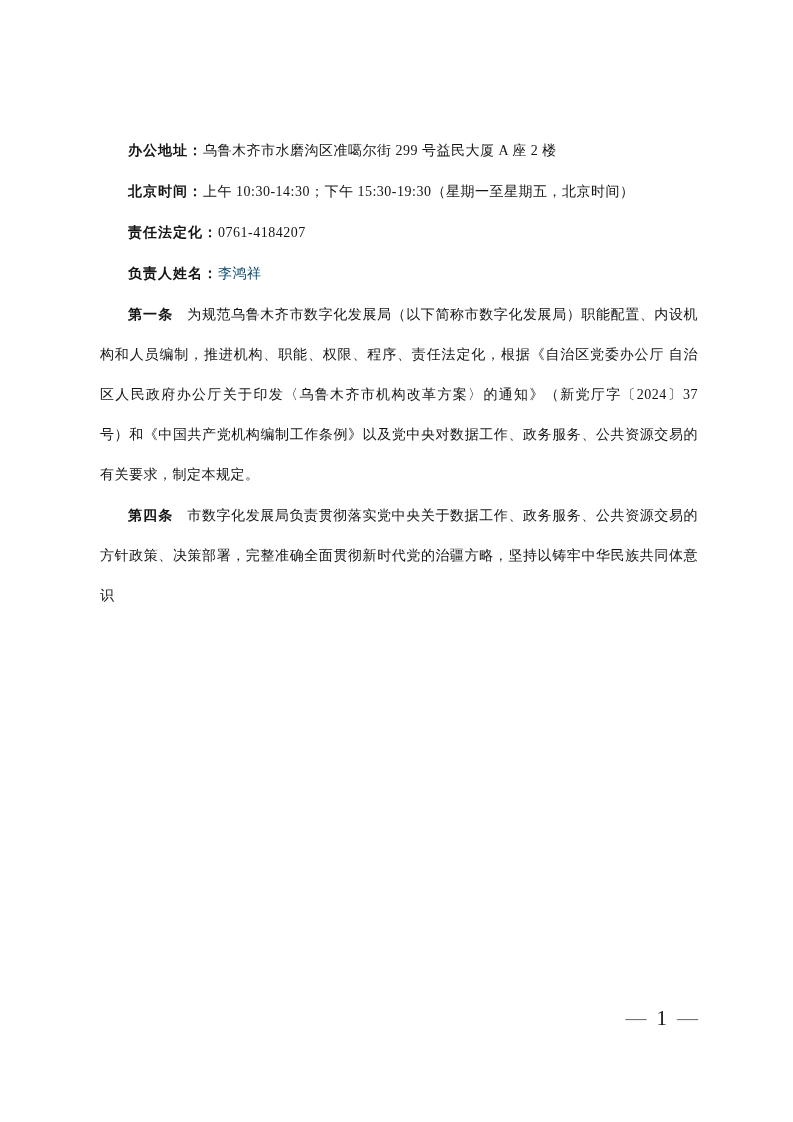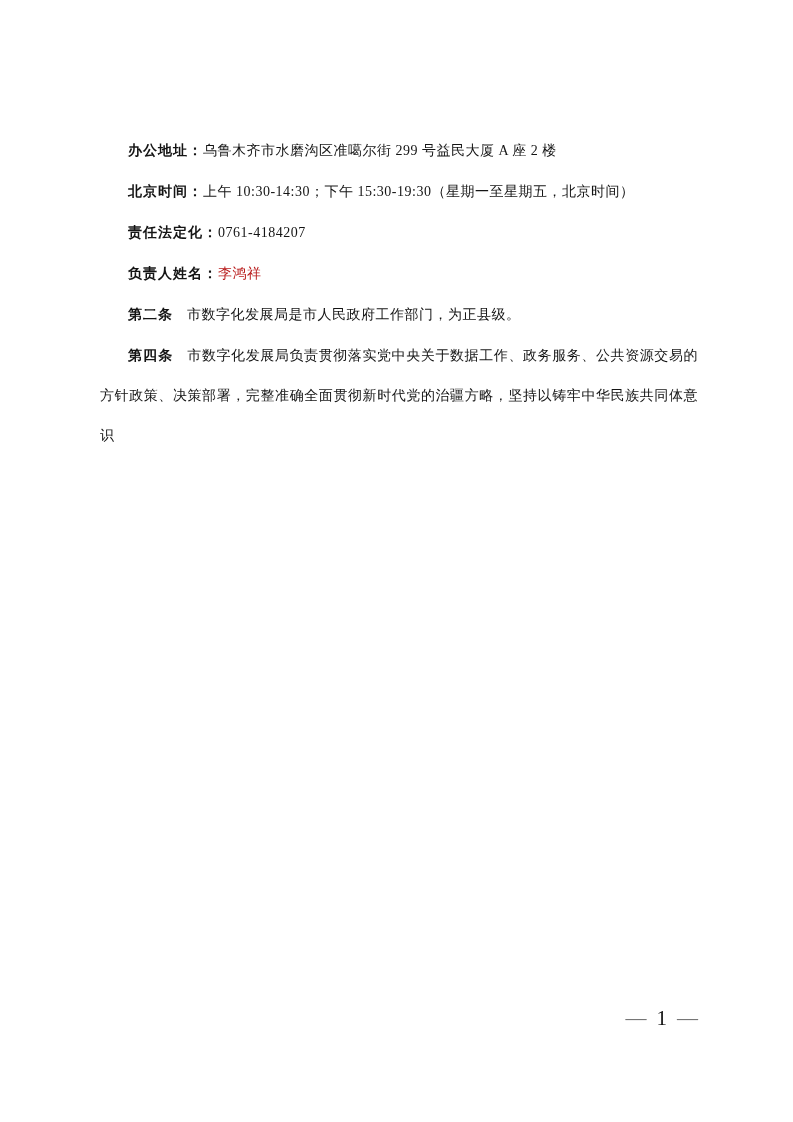--- a/index.html
+++ b/index.html
@@ -39,21 +39,21 @@
   .article-num {
     font-weight: 700;
     font-family: "Liberation Sans", "DejaVu Sans", sans-serif;
     margin-right: 1em;
     letter-spacing: 1px;
   }
   .value-text {
     font-weight: 400;
   }
   .kai-name {
-    color: #b91c1c;
+    color: #0c4a6e;
   }
   .section-heading {
     font-weight: 700;
     font-family: "Liberation Sans", "DejaVu Sans", sans-serif;
     letter-spacing: 1px;
   }
   .footer {
     position: absolute;
     top: 1003px;
     left: 100px;
@@ -79,21 +79,21 @@
 
   <p class="doc-line"><span class="label-bold">办公地址：</span><span class="value-text">乌鲁木齐市水磨沟区准噶尔街 299 号益民大厦 A 座 2 楼</span></p>
 
   <p class="doc-line"><span class="label-bold">北京时间：</span><span class="value-text">上午 10:30-14:30；下午 15:30-19:30（星期一至星期五，北京时间）</span></p>
 
   <p class="doc-line"><span class="label-bold">责任法定化：</span><span class="value-text">0761-4184207</span></p>
 
   <p class="doc-line"><span class="label-bold">负责人姓名：</span><span class="value-text kai-name">李鸿祥</span></p>
 
 
+  <p class="doc-line"><span class="article-num">第一条</span><span class="value-text">为规范乌鲁木齐市数字化发展局（以下简称市数字化发展局）职能配置、内设机构和人员编制，推进机构、职能、权限、程序、责任法定化，根据《自治区党委办公厅 自治区人民政府办公厅关于印发〈乌鲁木齐市机构改革方案〉的通知》（新党厅字〔2024〕37 号）和《中国共产党机构编制工作条例》以及党中央对数据工作、政务服务、公共资源交易的有关要求，制定本规定。</span></p>
 
-  <p class="doc-line"><span class="article-num">第二条</span><span class="value-text">市数字化发展局是市人民政府工作部门，为正县级。</span></p>
 
 
   <p class="doc-line"><span class="article-num">第四条</span><span class="value-text">市数字化发展局负责贯彻落实党中央关于数据工作、政务服务、公共资源交易的方针政策、决策部署，完整准确全面贯彻新时代党的治疆方略，坚持以铸牢中华民族共同体意识</span></p>
 
 </div>
 
 <div class="footer"><span class="dash">—</span><span class="page-num">1</span><span class="dash">—</span></div>
 
 </body></html>

